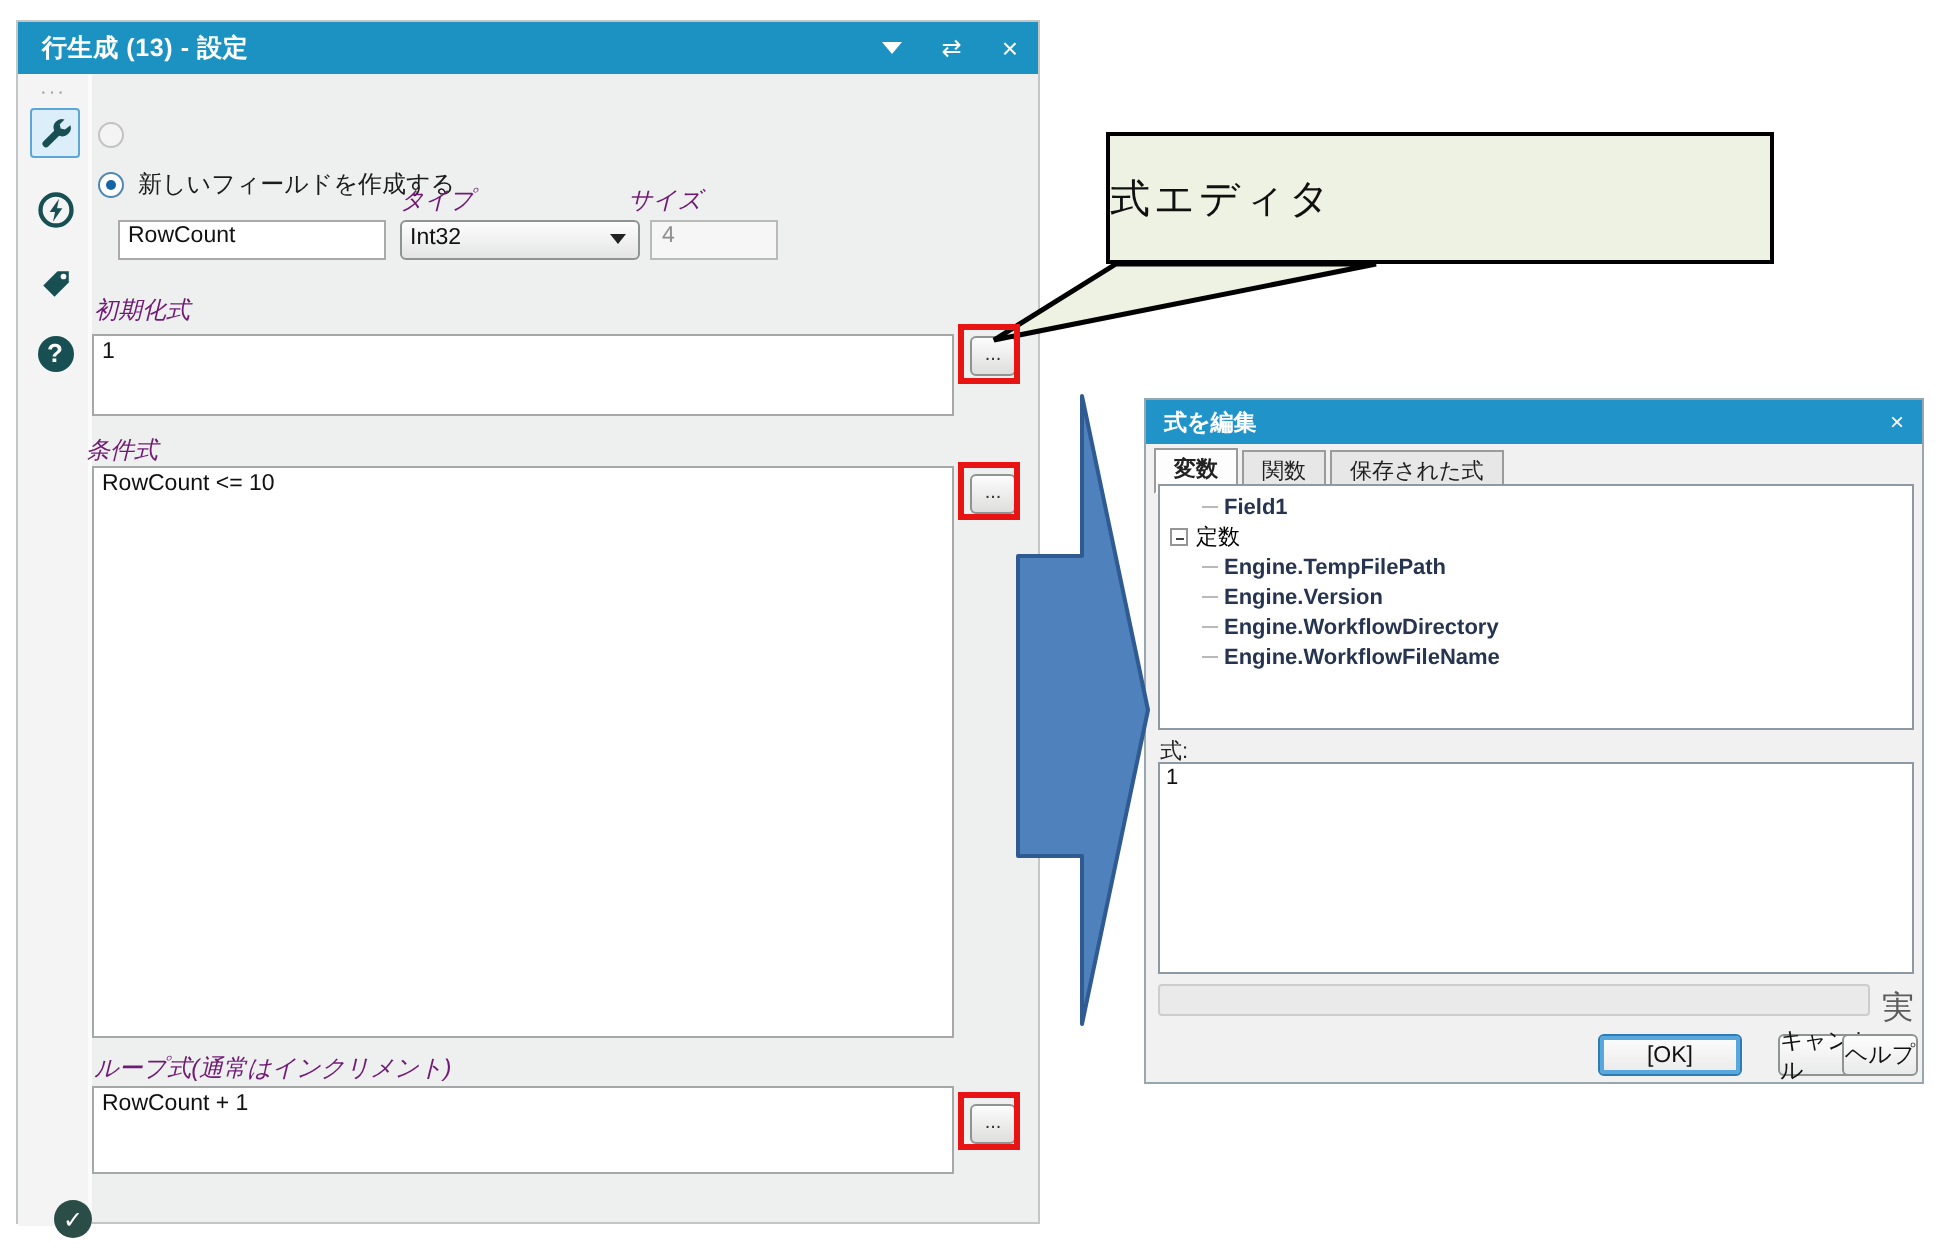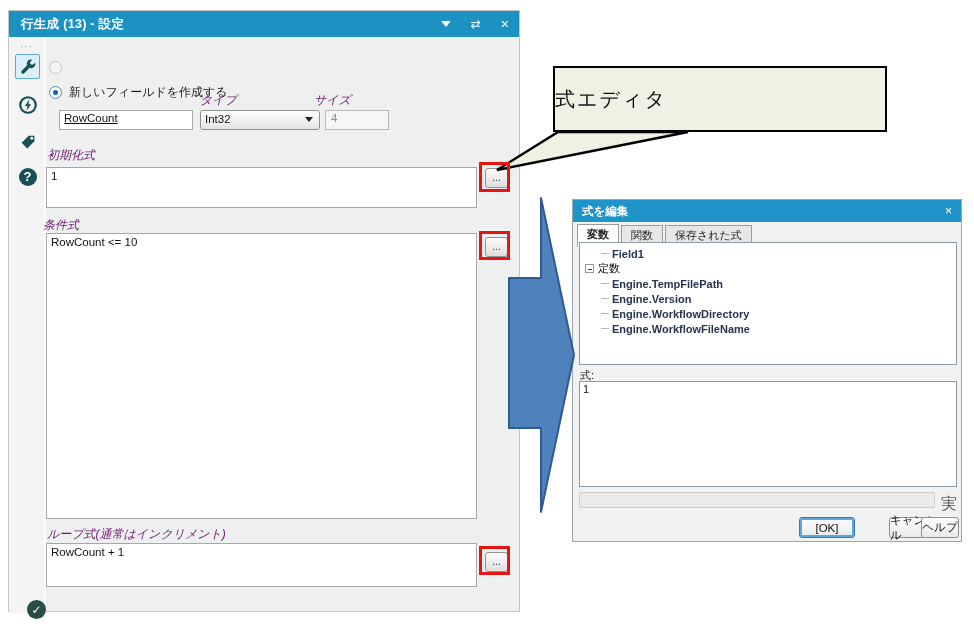--- a/index.html
+++ b/index.html
@@ -28,21 +28,21 @@
   .radio { width:13px; height:13px; border-radius:50%; background:#fff; border:1px solid #9c9c9c; position:relative; }
   .radio.disabled { border-color:#c2c2c2; background:#f4f4f4; }
   .radio.checked { border-color:#4d88b5; }
   .radio.checked::after { content:""; position:absolute; left:3px; top:3px; width:5px; height:5px;
                           border-radius:50%; background:#1464a8; }
   .lbl-grey { color:#9a9c9a; }
   .lbl-dark { color:#1c1c1c; }
 
   .field-label { position:absolute; font-size:12px; color:#701a75;font-style:italic; }
   .txt-input { position:absolute; background:#fff; border:1px solid #a9aaa9; font-size:11.5px;
-               padding:1px 4px; color:#111;text-decoration:underline; }
+               padding:1px 4px; color:#111; }
   .dd { position:absolute; background:linear-gradient(#fdfdfd,#e3e5e4); border:1px solid #8f9392;
         border-radius:3px; font-size:11.5px; color:#111; padding:2px 4px; cursor:pointer; }
   .dd .dd-arrow { position:absolute; right:6px; top:6px; width:0; height:0;
                   border-left:4px solid transparent; border-right:4px solid transparent; border-top:5px solid #222; }
   .size-input { position:absolute; background:#f6f6f6; border:1px solid #b8bab9; font-size:11.5px;
                 color:#8e8e8e; padding:1px 5px; }
 
   .expr-box { position:absolute; background:#fff; border:1px solid #a6a8a7; font-size:11.5px;
               color:#111; padding:2px 4px; white-space:pre; overflow:hidden; }
   .ellipsis-btn { position:absolute; width:23px; height:20px; background:linear-gradient(#fcfcfc,#dededd);
@@ -199,21 +199,21 @@
       </div>
       <div class="tree-row">
         <span class="conn c2"></span>
         <span class="tree-child" style="margin-left:3px;">Engine.WorkflowFileName</span>
       </div>
     </div>
     <span class="dlg-label" style="left:7px; top:168px;">式:</span>
     <div class="dlg-expr">1</div>
     <div class="dlg-runbar"></div>
     <span class="dlg-run">実行</span>
-    <div class="dlg-btn focus" style="left:226px; width:56px;">[OK]</div>
+    <div class="dlg-btn focus" style="left:226px; width:72px;">[OK]</div>
     <div class="dlg-btn" style="left:300px; width:56px;margin-left:16px;">キャンセル</div>
     <div class="dlg-btn" style="left:348px; width:38px;">ヘルプ</div>
   </div>
 
   <div class="callout">
     <span class="callout-text">式エディタ</span>
   </div>
 
   <svg class="overlay">
     <polygon points="558,132 688,132 497,170" fill="#eef2e2" stroke="#000" stroke-width="2.5" stroke-linejoin="miter"></polygon>

